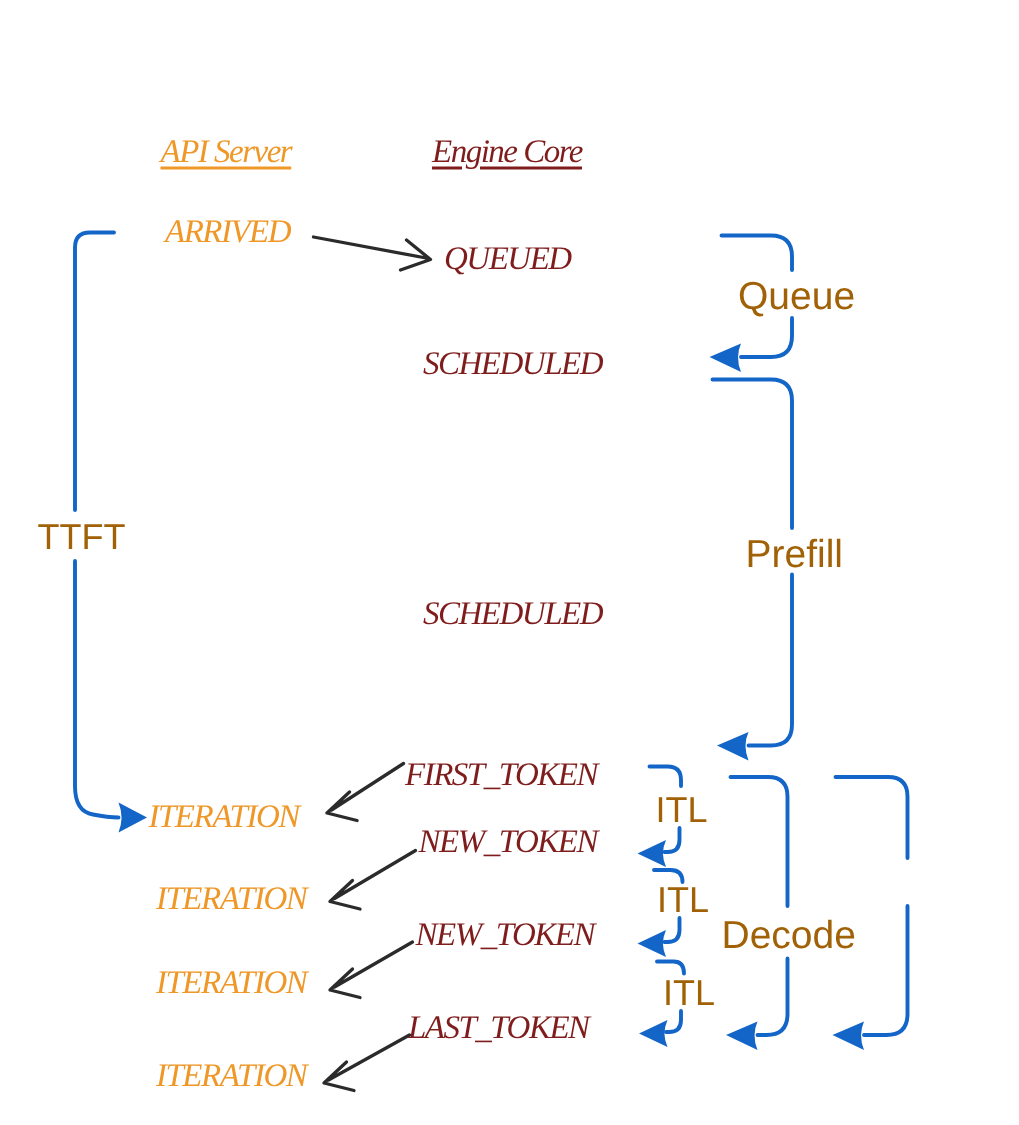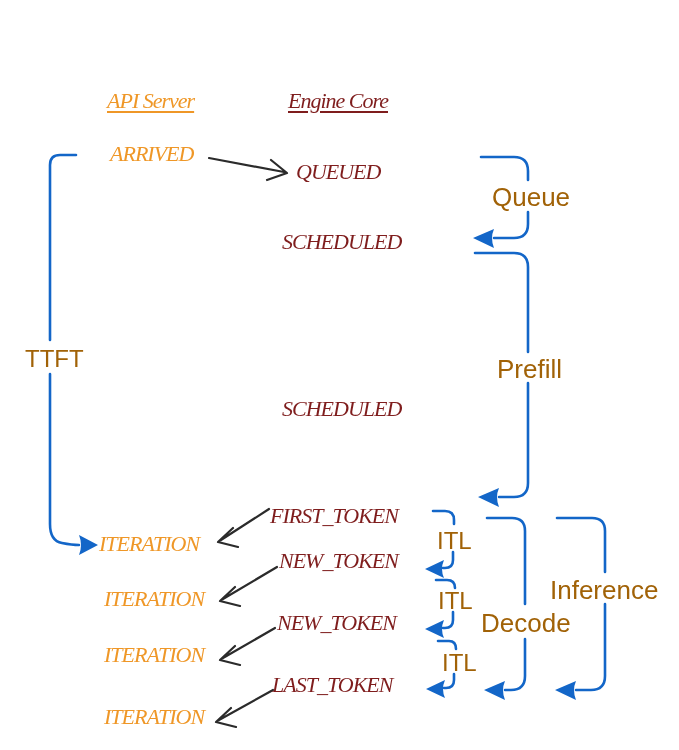--- a/index.html
+++ b/index.html
@@ -93,15 +93,14 @@
   <div class="label hand red" style="left:277px; top:612px;">NEW_TOKEN</div>
   <div class="label hand red" style="left:272px; top:674px;">LAST_TOKEN</div>
 
   <div class="label blue-label blue-sm" style="left:25px; top:347px;">TTFT</div>
   <div class="label blue-label" style="left:492px; top:184px;">Queue</div>
   <div class="label blue-label" style="left:497px; top:356px;">Prefill</div>
   <div class="label blue-label blue-sm" style="left:437px; top:529px;">ITL</div>
   <div class="label blue-label blue-sm" style="left:438px; top:589px;">ITL</div>
   <div class="label blue-label blue-sm" style="left:442px; top:651px;">ITL</div>
   <div class="label blue-label" style="left:481px; top:610px;">Decode</div>
-  <div class="label blue-label" style="left:550px; top:577px;">Inference</div>
 
 </div>
 
 </body></html>

